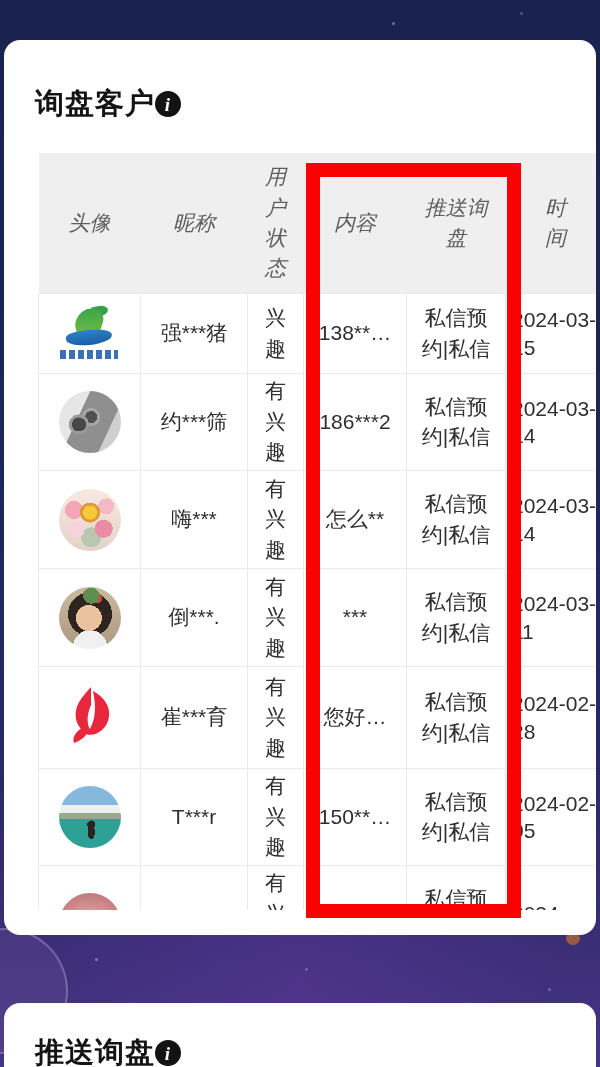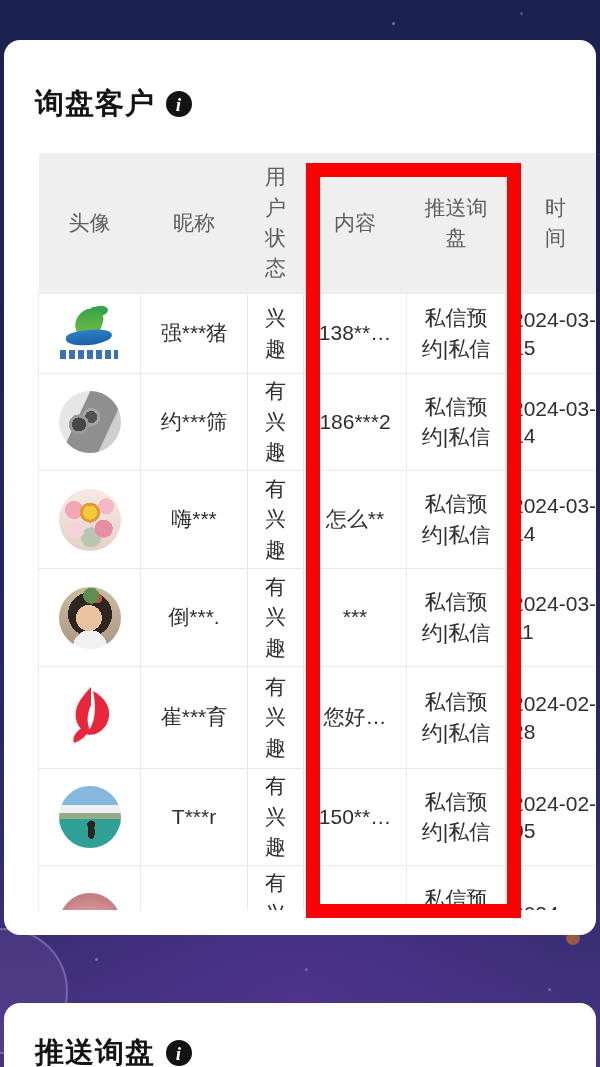--- a/index.html
+++ b/index.html
@@ -13,34 +13,34 @@
   .star{position:absolute;width:3px;height:3px;border-radius:50%;background:#cfd4ff;opacity:.45;}
   .planet-left{position:absolute;left:-58px;top:928px;width:122px;height:122px;border-radius:50%;
     background:rgba(140,105,180,.18);border:2px solid rgba(205,180,225,.35);}
   .planet-right{position:absolute;left:566px;top:932px;width:14px;height:13px;border-radius:50%;
     background:#a8613c;opacity:.85;}
 
   .card{position:absolute;left:4px;width:592px;background:#fff;border-radius:16px;}
   .card1{top:40px;height:895px;overflow:hidden;}
   .card2{top:1003px;height:120px;}
 
-  .section-title{position:absolute;left:31px;display:flex;align-items:center;gap:11px;
+  .section-title{position:absolute;left:31px;display:flex;align-items:center;
     font-size:29px;font-weight:700;color:#141414;letter-spacing:1px;}
   .card1 .section-title{top:44px;}
   .card2 .section-title{top:30px;}
   .info-badge{width:26px;height:26px;border-radius:50%;background:#131313;color:#fff;
     display:inline-flex;align-items:center;justify-content:center;
     font-family:"Liberation Serif",serif;font-style:italic;font-weight:700;font-size:19px;line-height:1;}
 
   .table-wrap{position:absolute;left:34px;top:113px;width:558px;height:757px;overflow:hidden;}
   table{border-collapse:collapse;table-layout:fixed;width:567px;}
   col.c1{width:102px;}col.c2{width:107px;}col.c3{width:56px;}
   col.c4{width:103px;}col.c5{width:99px;}col.c6{width:100px;}
   thead th{background:#efefef;border:none;height:140px;font-weight:400;
-    color:#5e5e5e;font-size:21px;line-height:1.45;text-align:center;vertical-align:middle;padding:0 10px;}
+    color:#5e5e5e;font-size:21px;line-height:1.45;text-align:center;vertical-align:middle;padding:0 10px;font-style:italic;}
   tbody td{border:1px solid #e9e9e9;background:#fff;text-align:center;vertical-align:middle;
     color:#2f2f2f;font-size:21px;line-height:1.45;padding:0 6px;overflow:hidden;}
   tr.r1{height:80px;} tr.r2{height:97px;} tr.r3{height:98px;} tr.r4{height:98px;}
   tr.r5{height:102px;} tr.r6{height:97px;} tr.r7{height:97px;}
   .vwrap{display:inline-block;width:1.12em;line-height:1.45;word-break:break-all;}
   td.time{ text-align:left;padding:0 0 0 6px;line-height:1.3;word-break:break-all;}
 
   
   .av{margin:0 auto;}
   .av-circle{width:62px;height:62px;border-radius:50%;}

